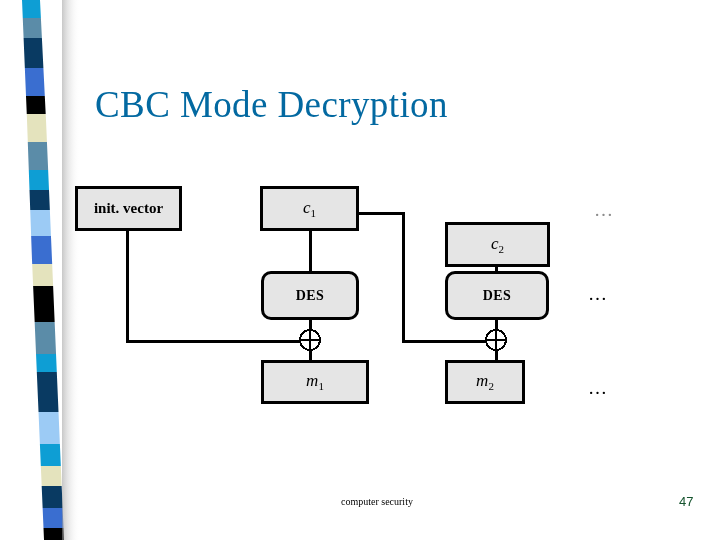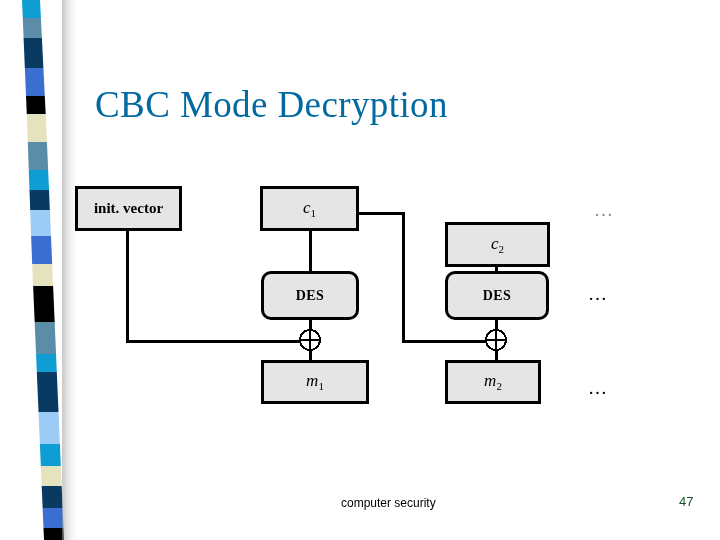--- a/index.html
+++ b/index.html
@@ -69,40 +69,40 @@
   .lbl-des   { font-size: 14px; font-weight: 600; letter-spacing: 0.5px; }
   .lbl-math  { font-size: 17px; font-style: italic; }
   .lbl-math sub { font-style: normal; font-size: 11px; }
 
   #box-iv  { left: 75px;  top: 186px; width: 107px; height: 45px; }
   #box-c1  { left: 260px; top: 186px; width: 99px;  height: 45px; }
   #box-c2  { left: 445px; top: 186px; width: 105px; height: 45px; margin-top: 36px; }
   #box-des1{ left: 261px; top: 271px; width: 98px;  height: 49px; }
   #box-des2{ left: 445px; top: 271px; width: 104px; height: 49px; }
   #box-m1  { left: 261px; top: 360px; width: 108px;  height: 44px; }
-  #box-m2  { left: 445px; top: 360px; width: 96px; height: 44px; }
+  #box-m2  { left: 445px; top: 360px; width: 80px; height: 44px; }
 
   .ellipsis {
     position: absolute;
     font-family: "Liberation Serif", serif;
     font-size: 19px;
     color: #000000;
     letter-spacing: 1px;
   }
   #ellipsis-c { left: 594px; top: 199px; color: #8c8c8c; }
   #ellipsis-d { left: 588px; top: 283px; }
   #ellipsis-m { left: 588px; top: 377px; }
 
   
   #footer-text {
     position: absolute;
     left: 341px;
     top: 496px;
-    font-family: Liberation Sans, sans-serif;
-    font-size: 12px;
+    font-family: Liberation Serif, serif;
+    font-size: 10px;
     color: #000000;
   }
   #page-number {
     position: absolute;
     left: 679px;
     top: 494px;
     font-family: "Liberation Sans", sans-serif;
     font-size: 13px;
     color: #14532d;
   }

